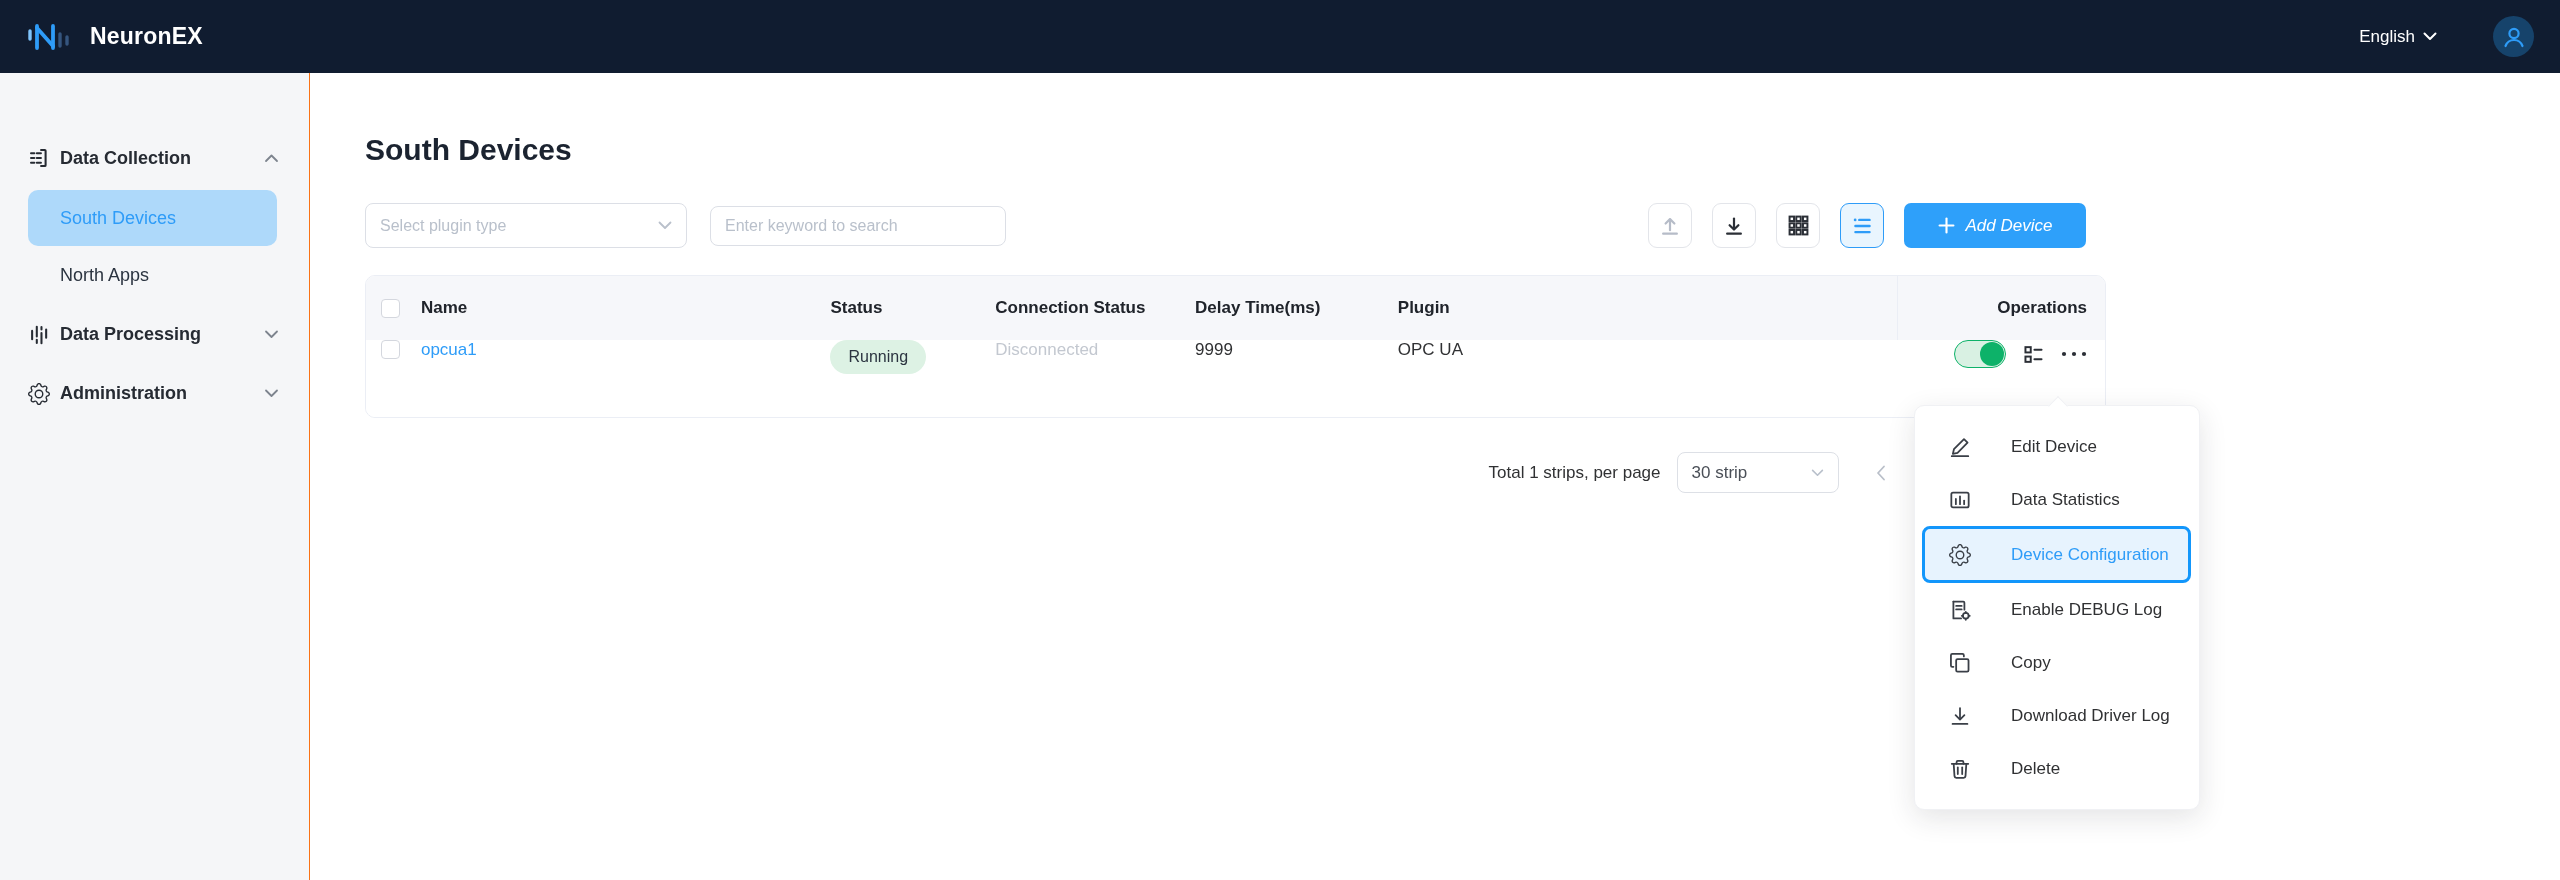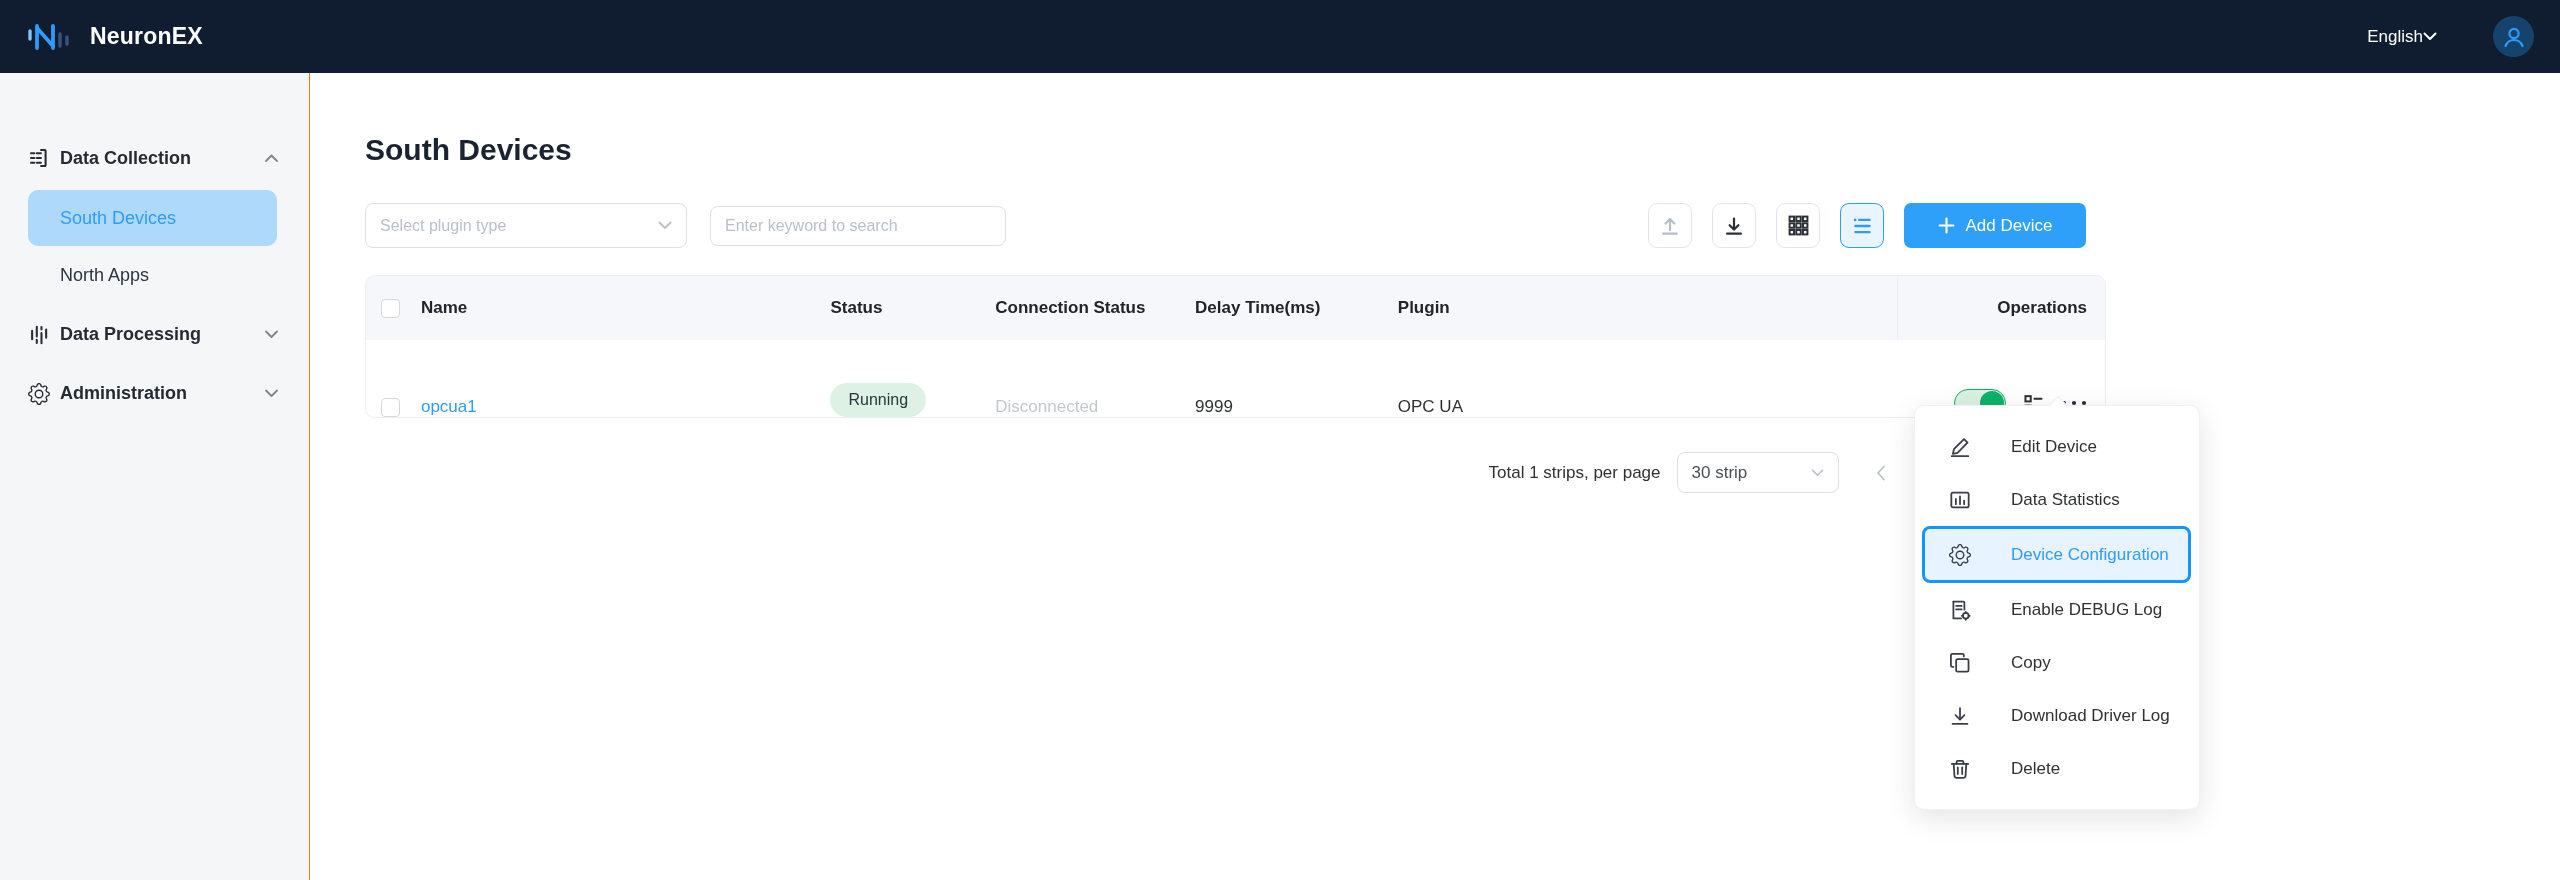--- a/index.html
+++ b/index.html
@@ -5,21 +5,21 @@
   * { margin:0; padding:0; box-sizing:border-box; }
   html,body { width:2560px; height:880px; overflow:hidden; background:#fff;
     font-family:"Liberation Sans", sans-serif; color:#303133; }
 
   
   .topbar { position:absolute; left:0; top:0; width:2560px; height:73px;
     background:#101c30; display:flex; align-items:center; padding:0 26px; z-index:20; }
   .brand { display:flex; align-items:center; gap:14px; }
   .brand-name { color:#fff; font-size:23px; font-weight:700; letter-spacing:.2px; }
   .topbar-right { margin-left:auto; display:flex; align-items:center; gap:56px; }
-  .lang { display:flex; align-items:center; color:#fff; font-size:17px; cursor:pointer; }
+  .lang { display:flex; align-items:center; gap:8px; color:#fff; font-size:17px; cursor:pointer; }
   .avatar { width:41px; height:41px; border-radius:50%; background:#16436b;
     display:flex; align-items:center; justify-content:center; cursor:pointer; }
 
   
   .sidebar { position:absolute; left:0; top:73px; width:310px; bottom:0;
     background:#f5f6f8; border-right:1px solid #f97316; padding-top:62px; z-index:5; }
   .side-section { height:46px; display:flex; align-items:center; padding:0 30px 0 28px;
     cursor:pointer; }
   .side-section .lbl { margin-left:10px; font-size:18px; font-weight:600; color:#262b33; }
   .side-section .chev { margin-left:auto; }
@@ -44,27 +44,27 @@
   .search::placeholder { color:#b9c0cb; }
 
   .tools { margin-left:auto; margin-right:20px; display:flex; align-items:center; }
   .icon-btn { width:44px; height:45px; border:1px solid #e3e5ea; border-radius:9px;
     background:#fff; display:flex; align-items:center; justify-content:center;
     cursor:pointer; margin-left:20px; }
   .icon-btn.first { margin-left:0; }
   .icon-btn.active { border:1px solid #2e9cf8; background:#e9f5fe; }
   .add-btn { margin-left:20px; height:45px; width:182px; border-radius:7px; border:none;
     background:#2ea0fa; color:#fff; font-size:17px; display:flex; align-items:center;
-    justify-content:center; gap:11px; cursor:pointer; font-family:"Liberation Sans", sans-serif; }
+    justify-content:center; gap:11px; cursor:pointer; font-family:"Liberation Sans", sans-serif;font-style:italic; }
 
   
   .table { margin-top:27px; border:1px solid #ebeef5; border-radius:10px; overflow:hidden; }
   .thead { height:64px; background:#f6f7fa; display:flex; align-items:center;
     font-weight:700; font-size:17px; color:#20242b; }
-  .trow { height:77px; background:#fff; display:flex; align-items:flex-end; font-size:17px; }
+  .trow { height:77px; background:#fff; display:flex; align-items:flex-start; font-size:17px; }
   .c-check { width:55px; padding-left:15px; display:flex; align-items:center; }
   .c-name { width:410px; }
   .c-status { width:165px; }
   .c-conn { width:200px; }
   .c-delay { width:203px; }
   .c-plugin { width:500px; }
   .c-ops { width:208px; display:flex; justify-content:flex-end; align-items:center;
     padding-right:18px; }
   .thead .c-ops { height:64px; border-left:1px solid #ebeef5; }
   .checkbox { width:19px; height:19px; border:1px solid #d4d7de; border-radius:4px;

